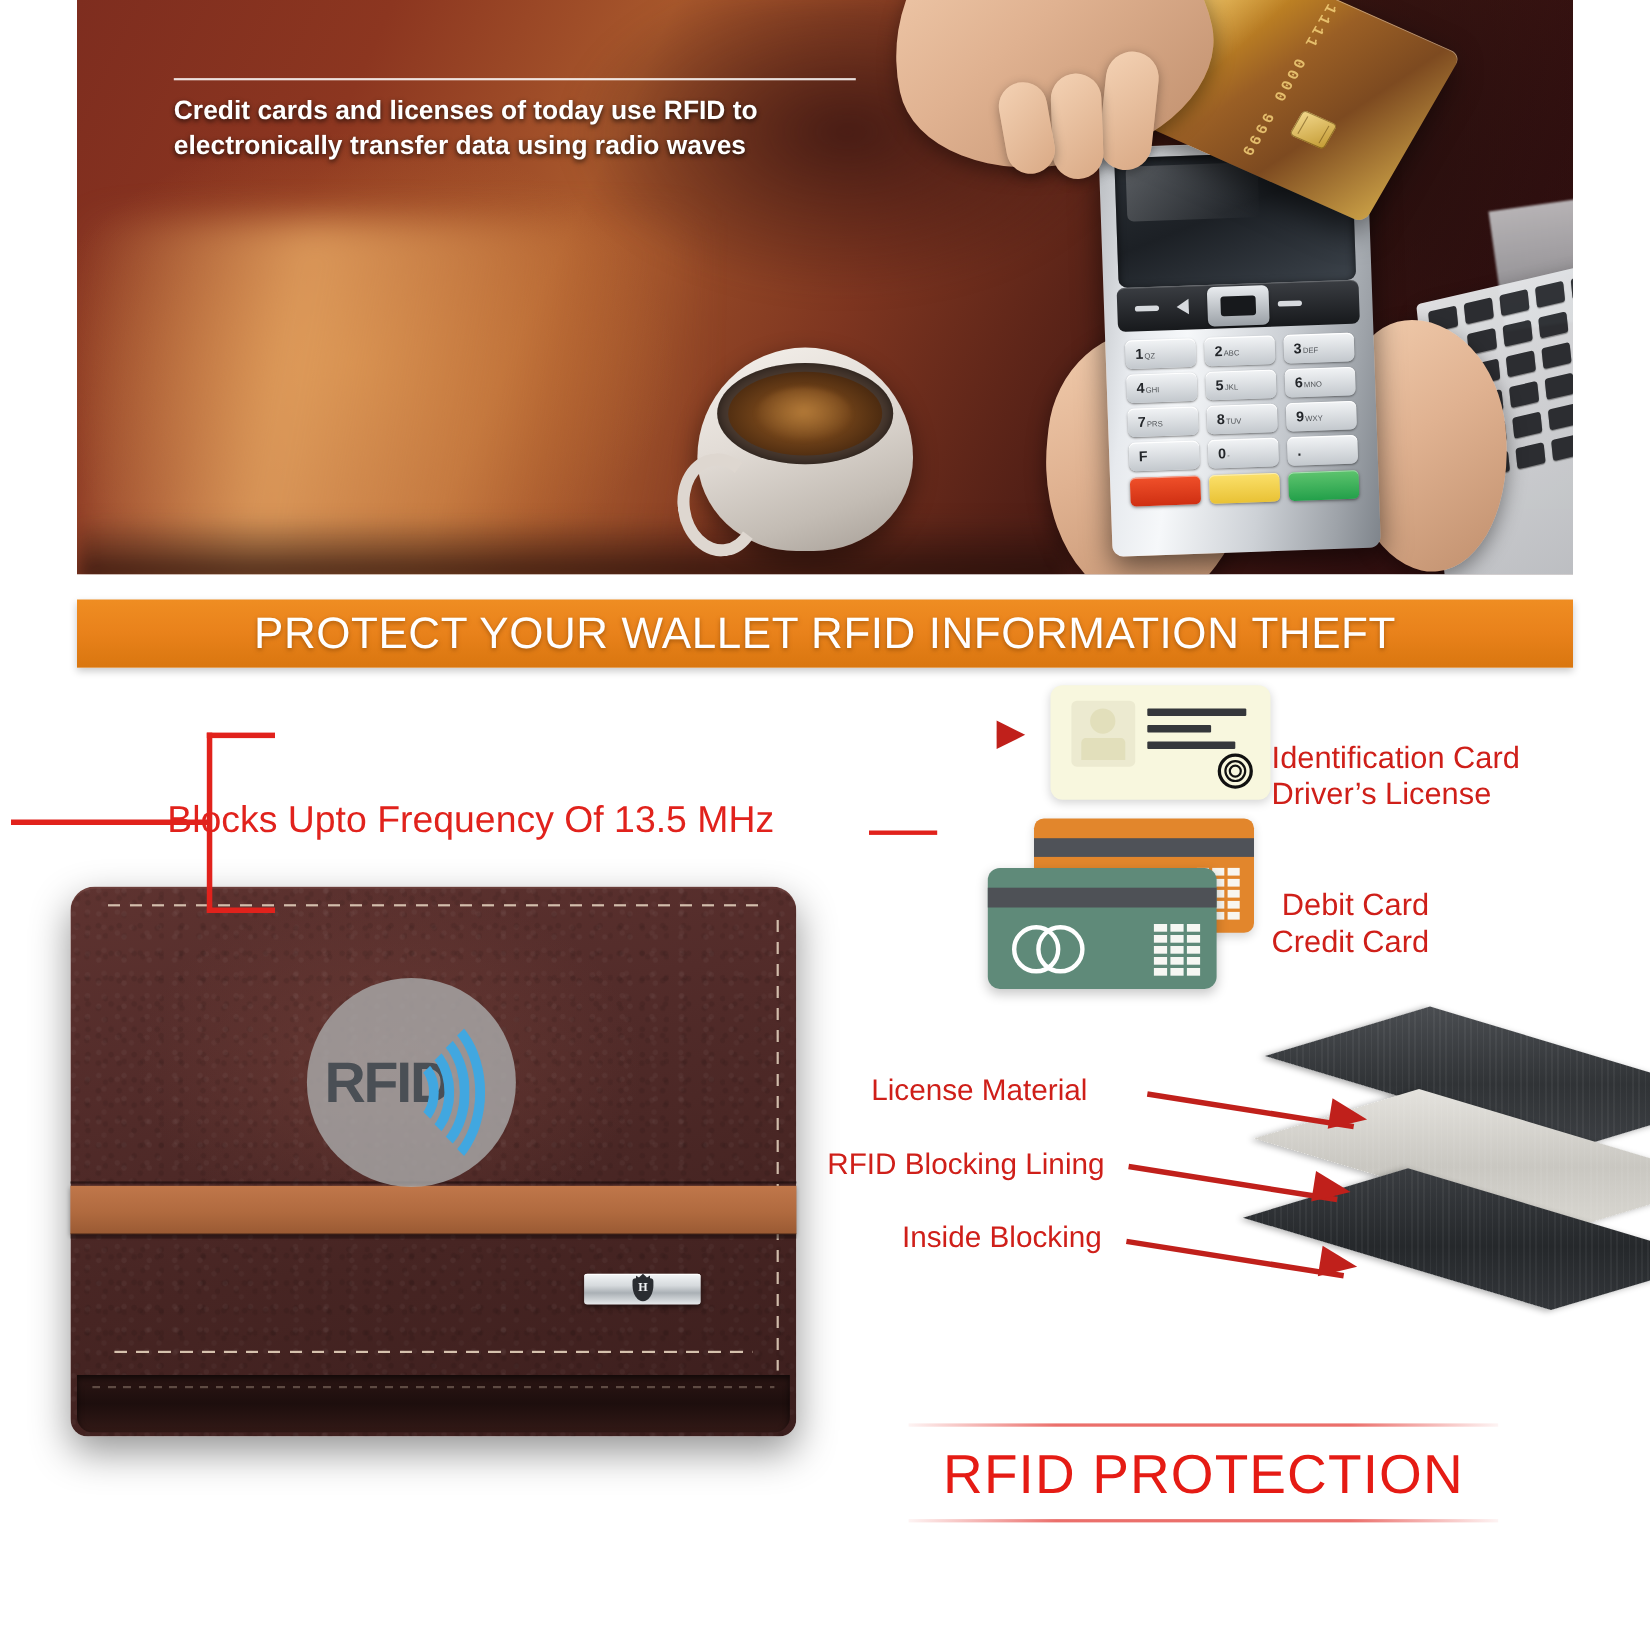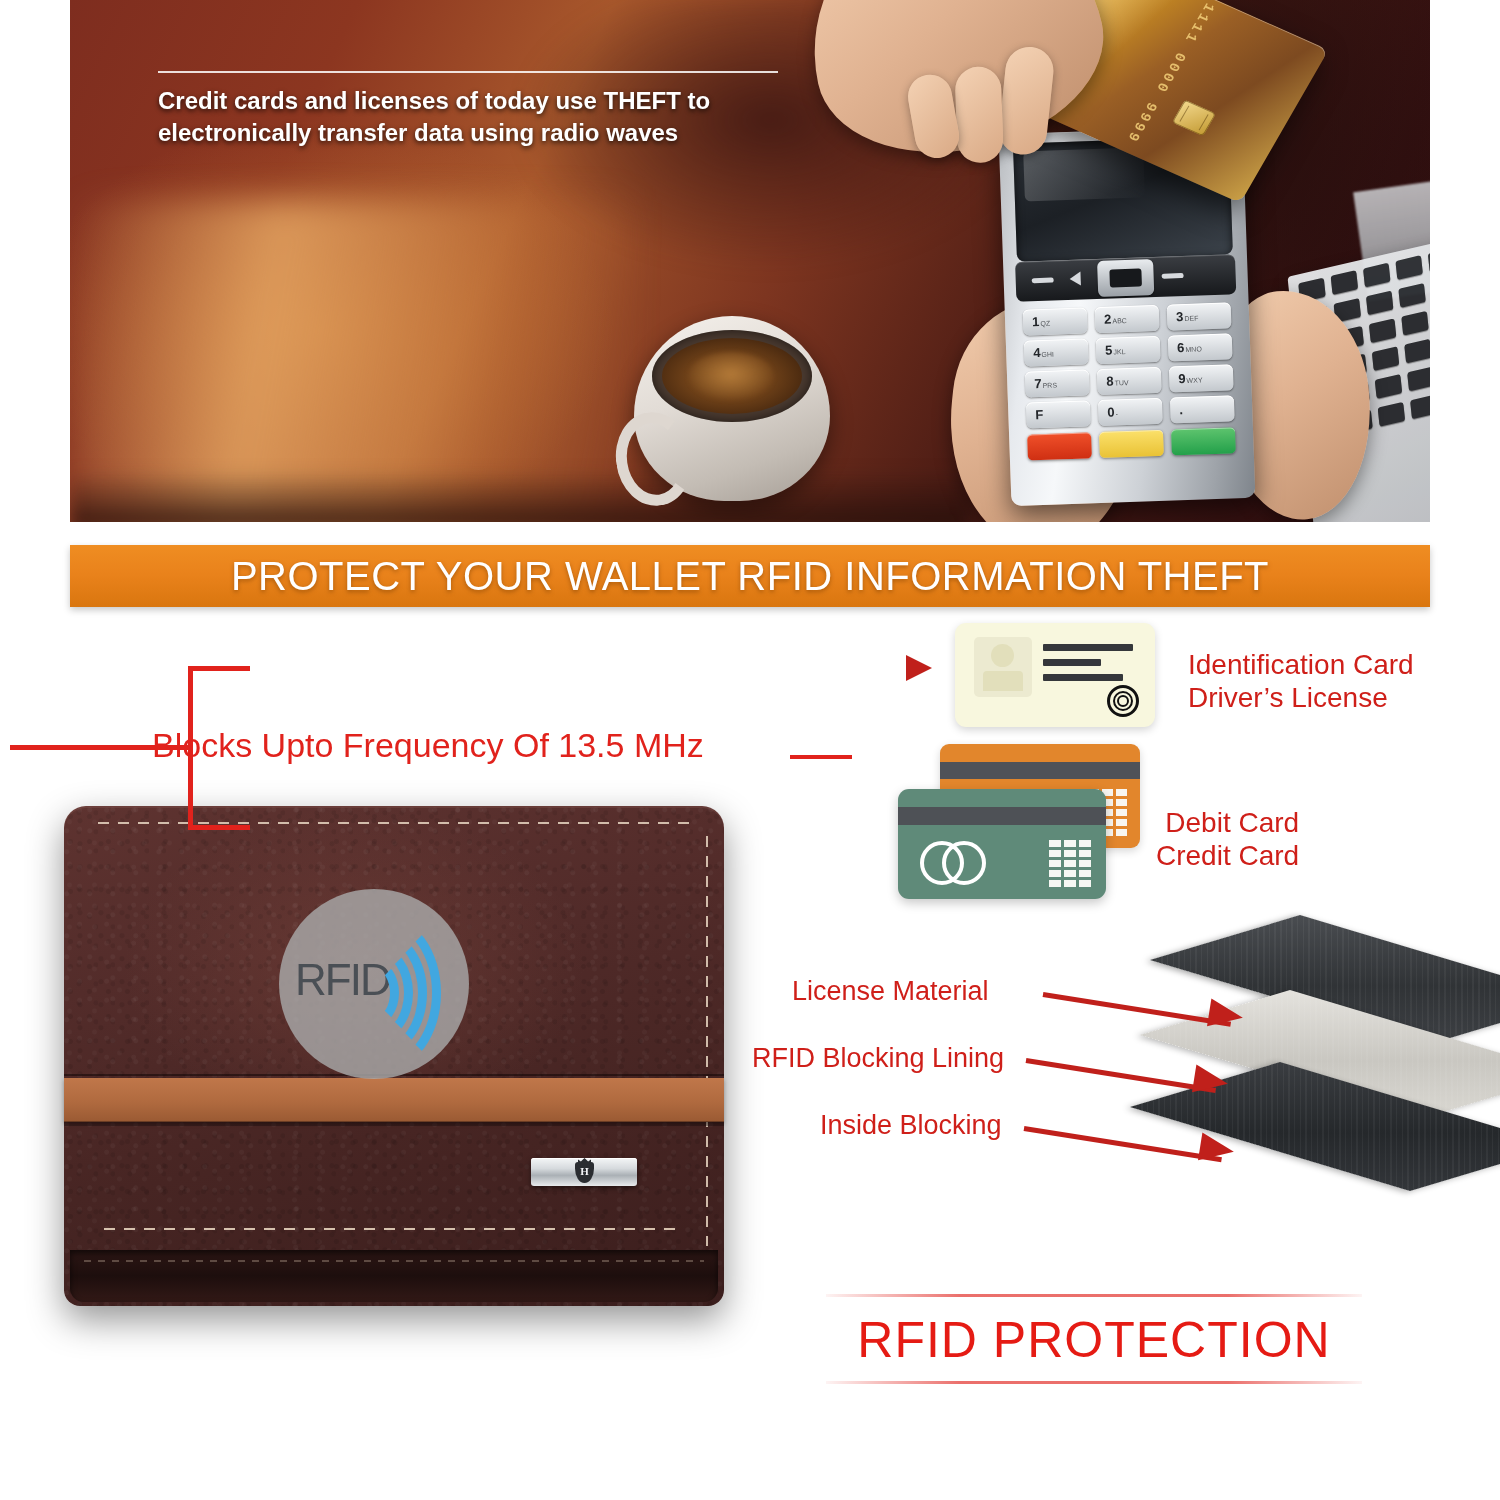--- a/index.html
+++ b/index.html
@@ -149,21 +149,21 @@
   #wallet .tan-stripe:after{content:"";position:absolute;left:0;right:0;bottom:-4px;height:5px;background:rgba(20,8,8,.35);}
   #wallet .fold{position:absolute;left:6px;right:6px;bottom:4px;height:52px;border-radius:0 0 14px 14px;
       background:linear-gradient(180deg,#2c1614 0%,#1d0e0d 50%,#321916 100%);
       box-shadow:inset 0 3px 6px rgba(0,0,0,.65);}
   #wallet .fold:before{content:"";position:absolute;left:14px;right:14px;top:10px;height:2px;
       background:repeating-linear-gradient(90deg,rgba(200,180,160,.35) 0 7px,transparent 7px 14px);}
 
   
   #rfid-logo{position:absolute;left:215px;top:83px;width:190px;height:190px;border-radius:50%;
       background:rgba(168,168,168,.82);}
-  #rfid-logo .rfid-text{position:absolute;left:16px;top:66px;font-size:44px;font-weight:normal;
+  #rfid-logo .rfid-text{position:absolute;left:16px;top:66px;font-size:52px;font-weight:bold;
       color:#4a4f55;letter-spacing:-2px;font-family:"Liberation Sans",sans-serif;}
   #rfid-logo .arc{position:absolute;border:9px solid transparent;border-right-color:#41a7e0;border-radius:50%;}
   #rfid-logo .a1{left:74px;top:72px;width:28px;height:46px;}
   #rfid-logo .a2{left:66px;top:57px;width:50px;height:76px;}
   #rfid-logo .a3{left:58px;top:42px;width:72px;height:106px;}
   #rfid-logo .a4{left:50px;top:27px;width:94px;height:136px;}
 
   
   #brand-plate{position:absolute;left:467px;top:352px;width:106px;height:28px;border-radius:3px;
       background:linear-gradient(180deg,#f4f6f7 0%,#d6dadd 38%,#aab0b5 62%,#e8ebed 100%);
@@ -205,21 +205,21 @@
       box-shadow:0 4px 11px rgba(0,0,0,.22);}
   .green-card .stripe{position:absolute;left:0;right:0;top:18px;height:18px;background:#4e5156;}
   .green-card .c1,.green-card .c2{position:absolute;bottom:14px;width:36px;height:36px;border-radius:50%;border:4px solid #fff;}
   .green-card .c1{left:22px;}
   .green-card .c2{left:44px;}
   .green-card .grid{position:absolute;right:15px;bottom:12px;display:grid;grid-template-columns:repeat(3,12px);
       grid-template-rows:repeat(5,7px);gap:3px;}
   .green-card .grid i{background:#f6f7f3;display:block;}
 
   .lbl-red{position:absolute;color:#cf1f19;font-size:28px;line-height:1.18;white-space:nowrap;}
-  #lbl-id{left:1156px;top:648px;padding-left:32px;}
+  #lbl-id{left:1156px;top:672px;}
   #lbl-debit{left:1156px;top:806px;text-align:right;}
   .layer{position:absolute;width:280px;height:150px;
       transform:matrix(1,.30,-1,.30,0,0);transform-origin:left top;}
   .layer.top{left:1300px;top:915px;background:linear-gradient(135deg,#4a4d51,#303336 55%,#3d4044);
       box-shadow:0 4px 6px rgba(0,0,0,.35);}
   .layer.mid{left:1290px;top:990px;background:linear-gradient(135deg,#e4e2dd,#c9c7c1 55%,#dad8d2);
       box-shadow:0 4px 6px rgba(0,0,0,.28);}
   .layer.bot{left:1280px;top:1062px;background:linear-gradient(135deg,#3a3d41,#25282b 55%,#33363a);
       box-shadow:0 4px 6px rgba(0,0,0,.3);}
   .layer .tex{position:absolute;inset:0;opacity:.3;
@@ -355,21 +355,21 @@
   </div>
 
   <div class="hand top">
     <i class="finger" style="left:176px;top:150px;width:48px;height:108px;transform:rotate(18deg)"></i>
     <i class="finger" style="left:128px;top:160px;width:46px;height:96px;transform:rotate(10deg)"></i>
     <i class="finger" style="left:84px;top:158px;width:44px;height:84px;transform:rotate(2deg)"></i>
   </div>
 
   <div id="headline-block">
     <div id="headline-rule"></div>
-    <div id="headline-sub">Credit  cards and licenses of today use THEFT to electronically transfer data using radio waves</div>
+    <div id="headline-sub">Credit  cards and licenses of today use RFID to electronically transfer data using radio waves</div>
   </div>
 </div>
 
 <div id="orange-banner">
   <span>PROTECT YOUR WALLET RFID INFORMATION THEFT</span>
 </div>
 
 <div id="blocks-text">Blocks Upto Frequency Of 13.5 MHz</div>
 <div id="blocks-line"></div>
 

